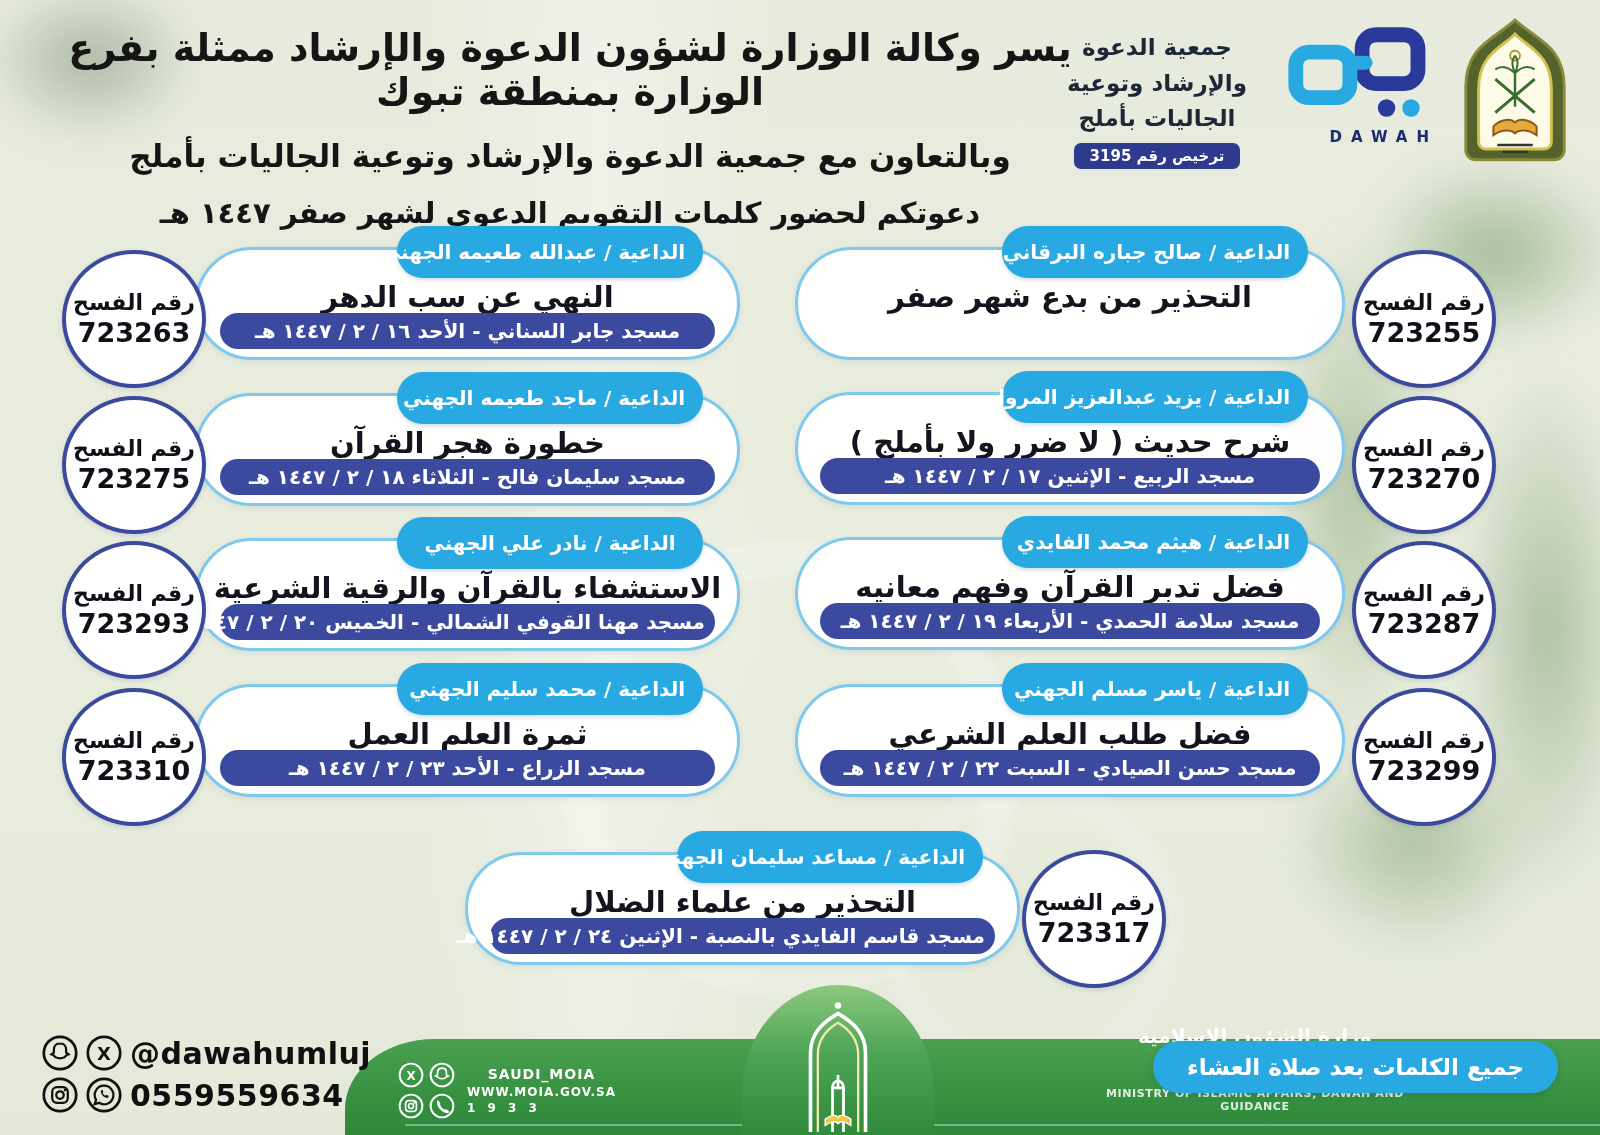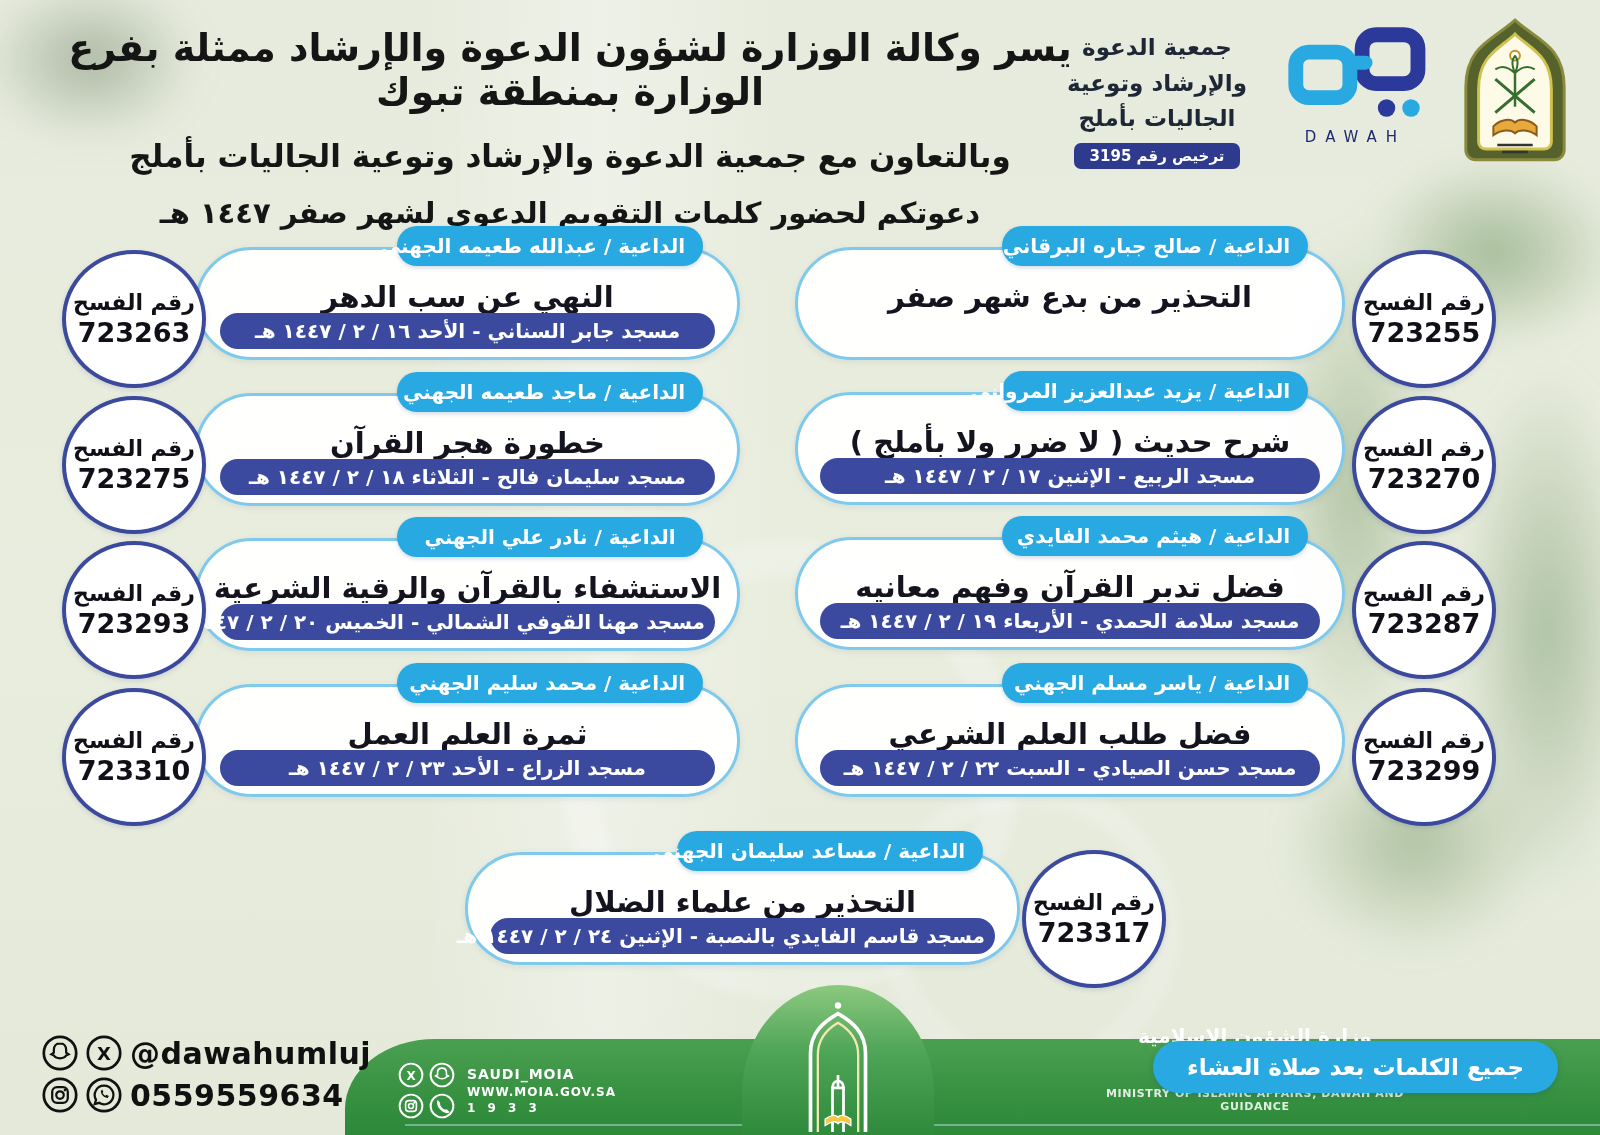--- a/index.html
+++ b/index.html
@@ -33,28 +33,28 @@
   .header .l1 { font-size:38px; font-weight:800; letter-spacing:.2px; }
   .header .l2 { font-size:31px; font-weight:800; margin-top:24px; }
   .header .l3 { font-size:29px; font-weight:800; margin-top:22px; }
 
   .org { position:absolute; top:16px; right:26px; display:flex; flex-direction:row; gap:16px; align-items:flex-start; }
   .assoc { width:200px; text-align:center; padding-top:14px; }
   .assoc .aline { font-size:23px; font-weight:700; color:#1e2736; line-height:1.55; }
   .license { display:inline-block; margin-top:6px; background:#2d3a8e; color:#fff; font-size:15px; font-weight:700;
     padding:4px 16px; border-radius:7px; }
   .dawah { width:165px; text-align:center; padding-top:10px; }
-  .dawah-word { font-size:15px; font-weight:400; color:#1d2b6e; letter-spacing:9px; margin-top:2px; }
+  .dawah-word { font-size:15px; font-weight:700; color:#1d2b6e; letter-spacing:9px; margin-top:2px;text-align:right; }
   .memblem { width:120px; }
 
   
   .card { position:absolute; height:113px; background:rgba(255,255,255,.97); border:3px solid #7fc9ec;
     border-radius:58px; box-shadow:0 2px 6px rgba(60,90,120,.10); }
   .ppill { position:absolute; top:-24px; right:34px; width:306px; background:#29a9e1; color:#fff;
-    border-radius:26px; padding:8px 18px; text-align:center; font-size:20px; font-weight:700;
+    border-radius:26px; padding:14px 18px; text-align:center; font-size:20px; font-weight:700;
     box-shadow:0 2px 4px rgba(0,60,120,.18); white-space:nowrap; }
   .ctitle { position:absolute; top:30px; left:0; right:0; text-align:center; font-size:29px; font-weight:800; color:#14141e; }
   .vpill { position:absolute; bottom:8px; left:22px; right:22px; background:#3b4a9f; color:#fff; border-radius:22px;
     padding:6px 10px; text-align:center; font-size:20px; font-weight:700; white-space:nowrap; }
   .permit { position:absolute; width:144px; height:138px; background:#fff; border:4px solid #3b4a9d; border-radius:50%;
     display:flex; flex-direction:column; align-items:center; justify-content:center; box-shadow:0 2px 5px rgba(40,60,120,.15); }
   .plabel { font-size:22px; font-weight:700; color:#101018; }
   .pnum { font-size:27px; font-weight:800; color:#101018; margin-top:2px; }
 
   
@@ -69,21 +69,21 @@
   .gband::after { content:""; position:absolute; left:60px; right:0; bottom:9px; height:2px; background:rgba(205,228,250,.45); }
 
   .arch { position:absolute; left:742px; bottom:0; width:192px; height:150px;
     background:linear-gradient(180deg,#8cc97f 0%,#4ea457 45%,#2f8a3b 100%);
     border-radius:50% 50% 0 0 / 72% 72% 0 0; display:flex; align-items:flex-end; justify-content:center; }
 
   .moia { position:absolute; left:398px; bottom:16px; display:flex; align-items:center; gap:12px; direction:ltr; color:#fff; }
   .moia-icons { display:grid; grid-template-columns:26px 26px; grid-gap:5px; }
   .gicon { width:26px; height:26px; }
   .moia-lines { line-height:1.35; }
-  .moia-lines .m1 { font-size:14px; font-weight:800; letter-spacing:1px; }
+  .moia-lines .m1 { font-size:14px; font-weight:800; letter-spacing:1px;text-align:center; }
   .moia-lines .m2 { font-size:12px; font-weight:700; letter-spacing:1px;text-align:center; }
   .moia-lines .m3 { font-size:12px; font-weight:700; letter-spacing:4px; }
 
   .minband { position:absolute; right:190px; bottom:22px; width:310px; text-align:center; color:#fff; }
   .minband .ar { font-size:20px; font-weight:800; }
   .minband .en { font-size:11px; font-weight:700; letter-spacing:.6px; margin-top:15px; color:rgba(255,255,255,.85); direction:ltr; }
 
   .note-pill { position:absolute; right:42px; bottom:42px; background:#29a9e1; color:#fff; border-radius:30px;
     padding:13px 34px; font-size:23px; font-weight:800; box-shadow:0 2px 6px rgba(0,70,130,.25); }
 </style>

